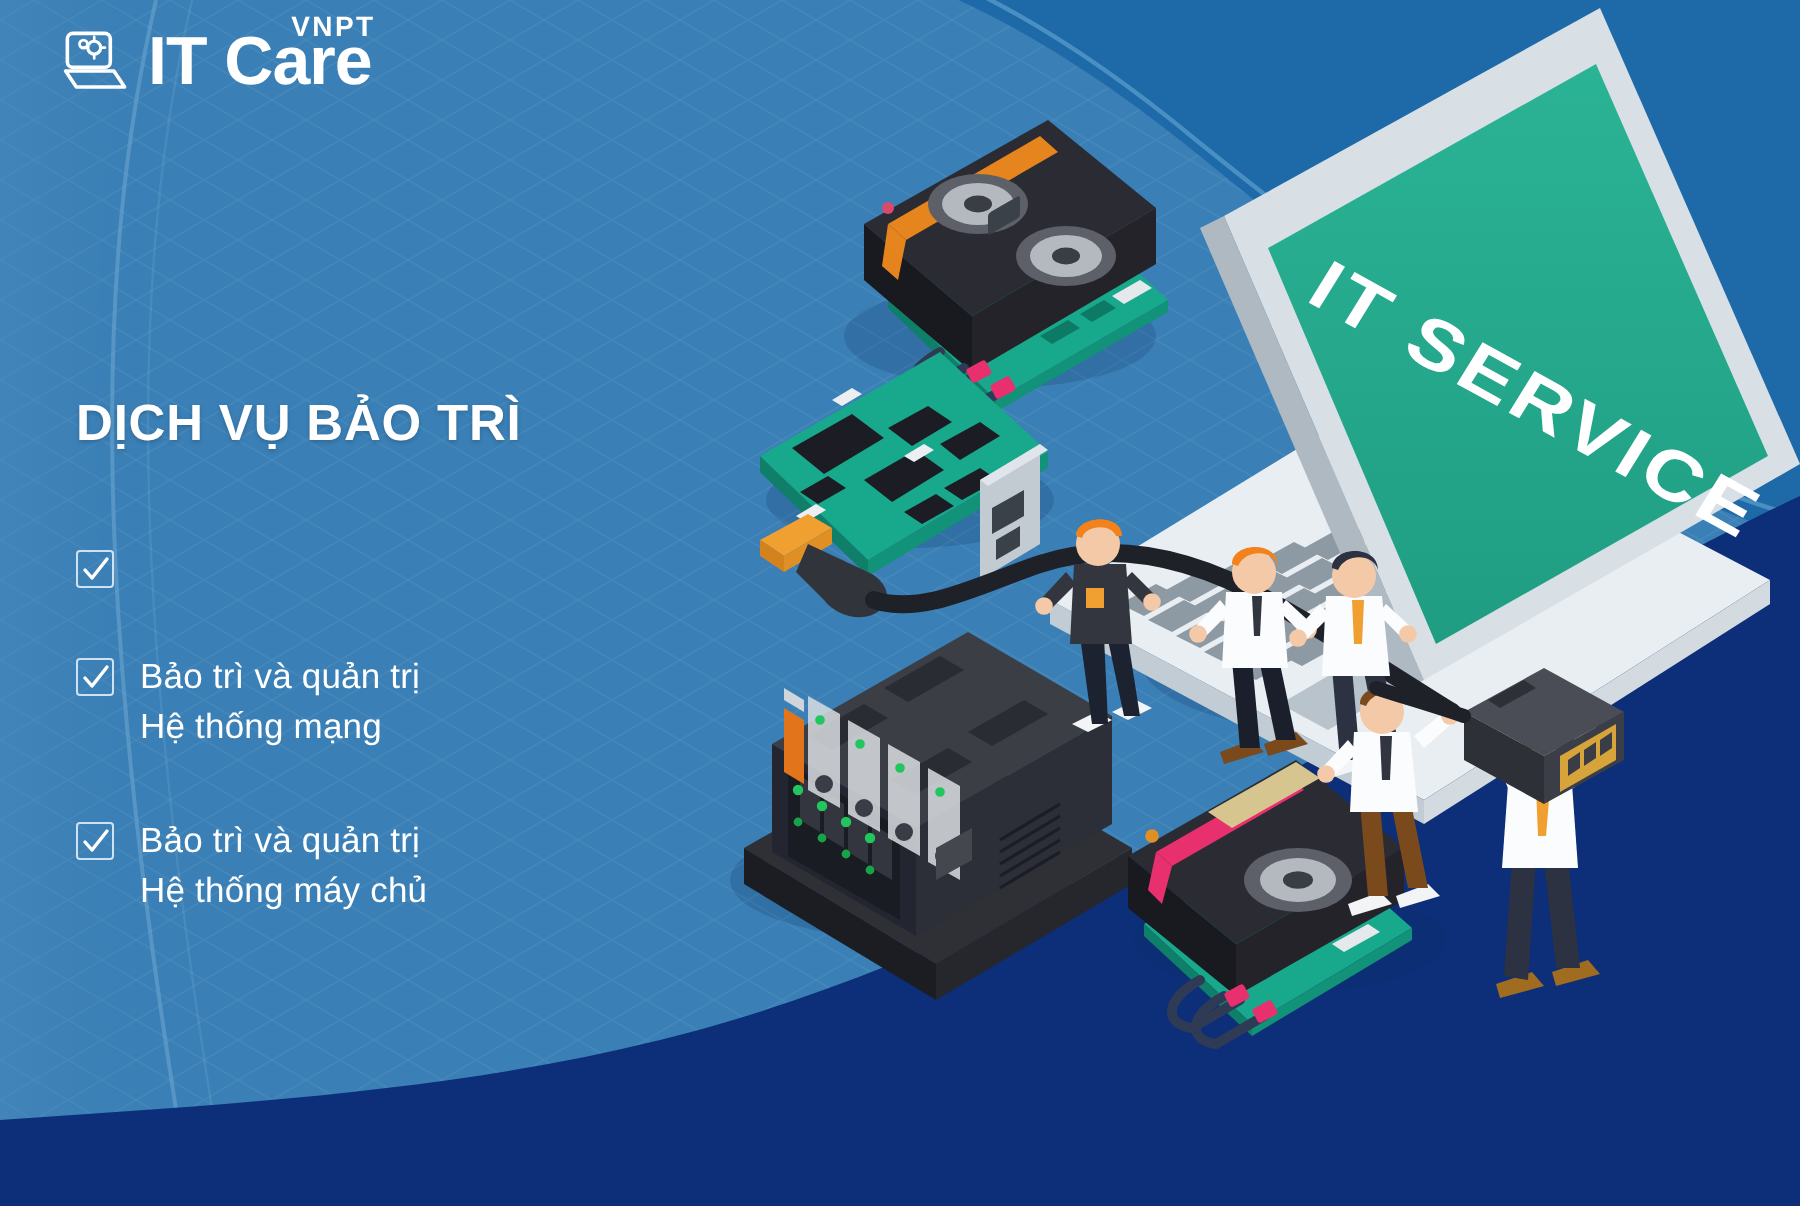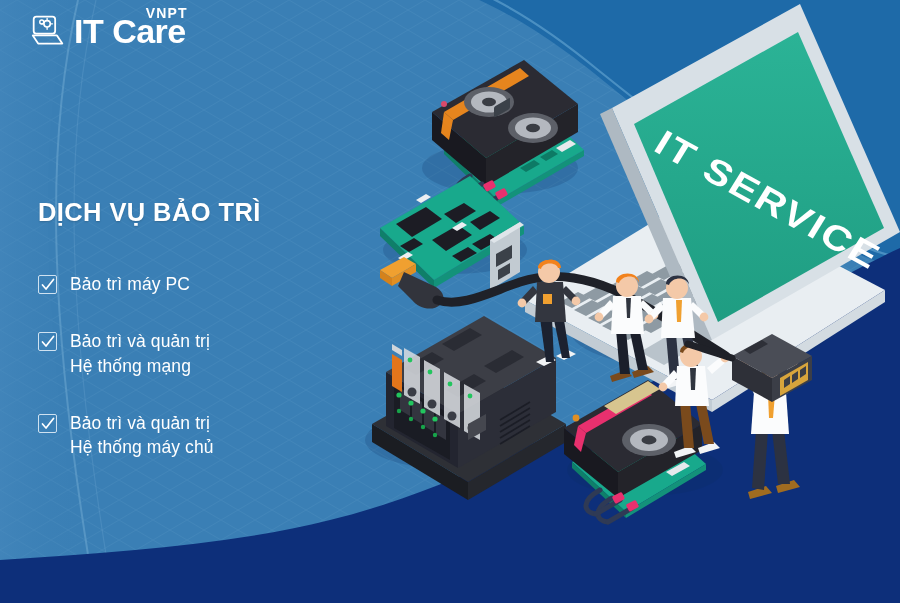--- a/index.html
+++ b/index.html
@@ -483,21 +483,20 @@
     <div class="hl">DỊCH VỤ BẢO TRÌ</div>
   </div>
 
   <div id="features">
     <div class="feature">
       <span class="cb">
         <svg width="14" height="14" viewBox="0 0 14 14">
             <path d="M1.5,7 L5,11 L12.5,1.5" fill="none" stroke="#ffffff" stroke-width="1.7" stroke-linecap="round" stroke-linejoin="round"></path>
           </svg>
       </span>
-      <span class="feature-text">Bảo trì máy PC</span>
     </div>
     <div class="feature">
       <span class="cb">
         <svg width="14" height="14" viewBox="0 0 14 14">
             <path d="M1.5,7 L5,11 L12.5,1.5" fill="none" stroke="#ffffff" stroke-width="1.7" stroke-linecap="round" stroke-linejoin="round"></path>
           </svg>
       </span>
       <span class="feature-text">Bảo trì và quản trị
 Hệ thống mạng</span>
     </div>

